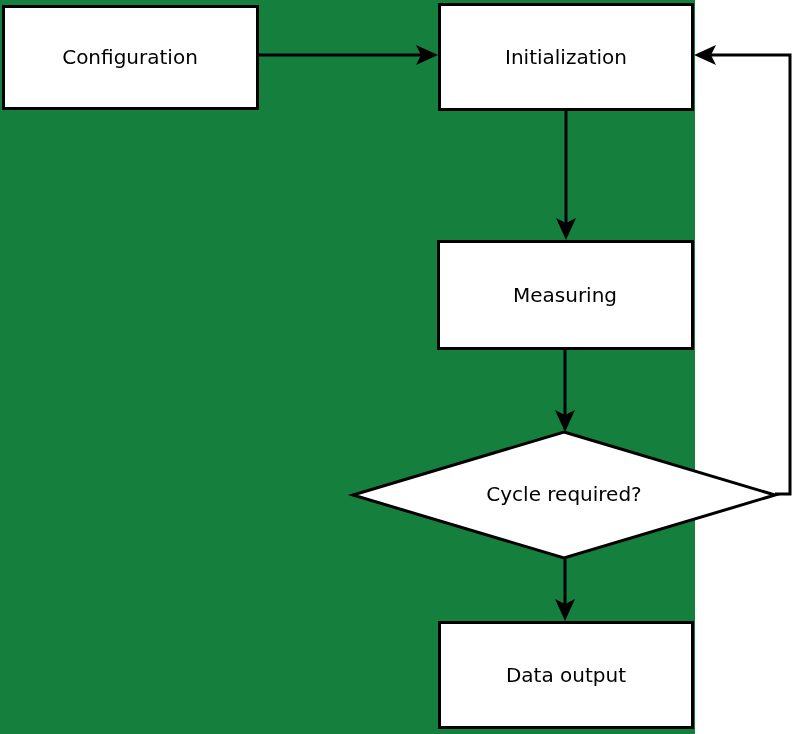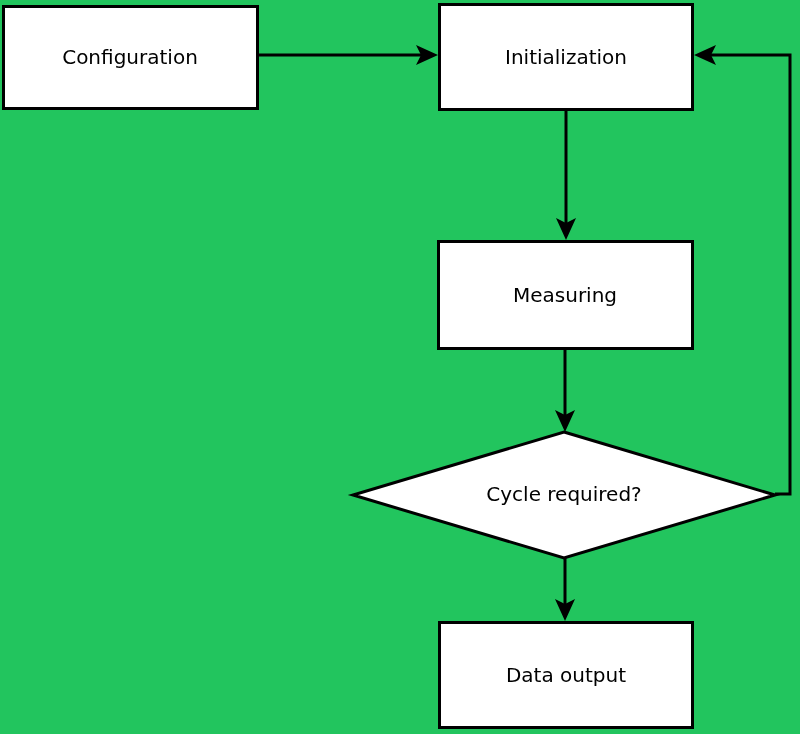--- a/index.html
+++ b/index.html
@@ -9,23 +9,23 @@
     background: #ffffff;
   }
   body {
     width: 800px;
     height: 734px;
     font-family: "DejaVu Sans", sans-serif;
     overflow: hidden;
   }
   #diagram-canvas {
     position: relative;
-    width: 800px;
+    width: 695px;
     height: 734px;
-    background: #22c55e;
+    background: #15803d;
   }
   #flow-svg {
     position: absolute;
     top: 0;
     left: 0;
     width: 800px;
     height: 734px;
     display: block;
   }
   .node-shape {

